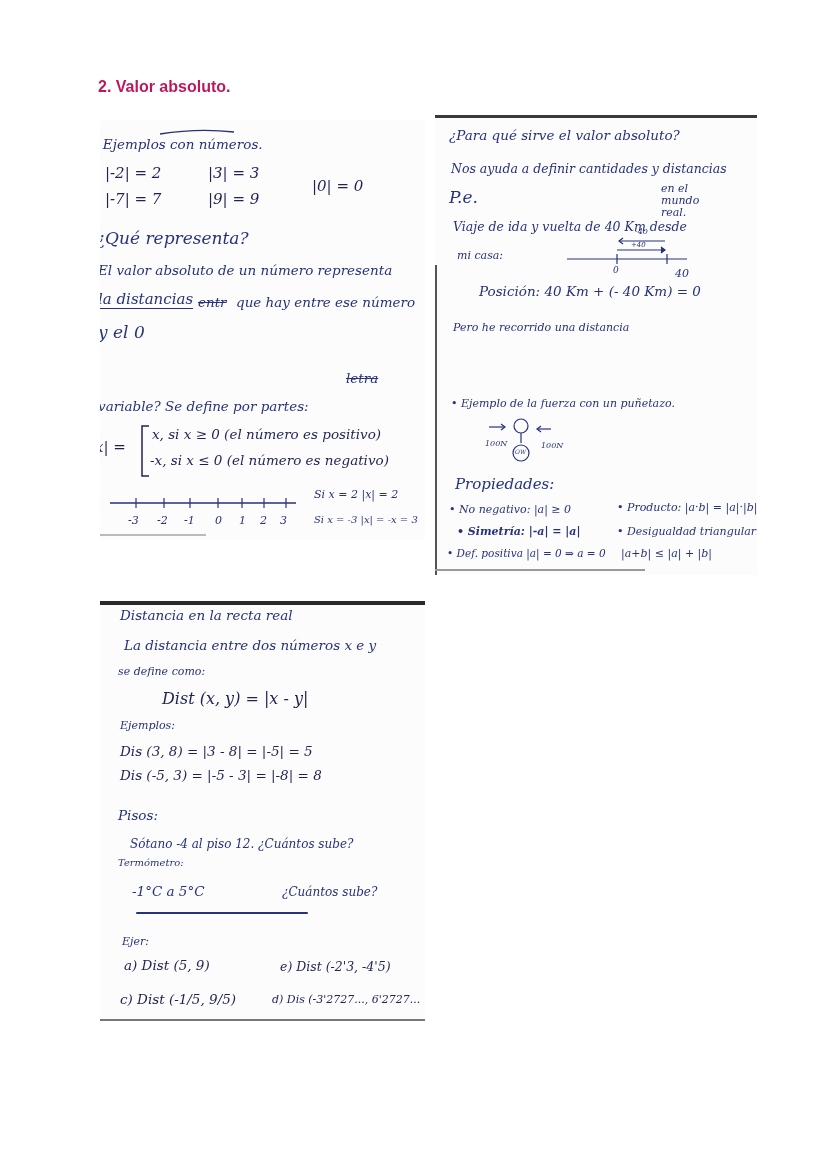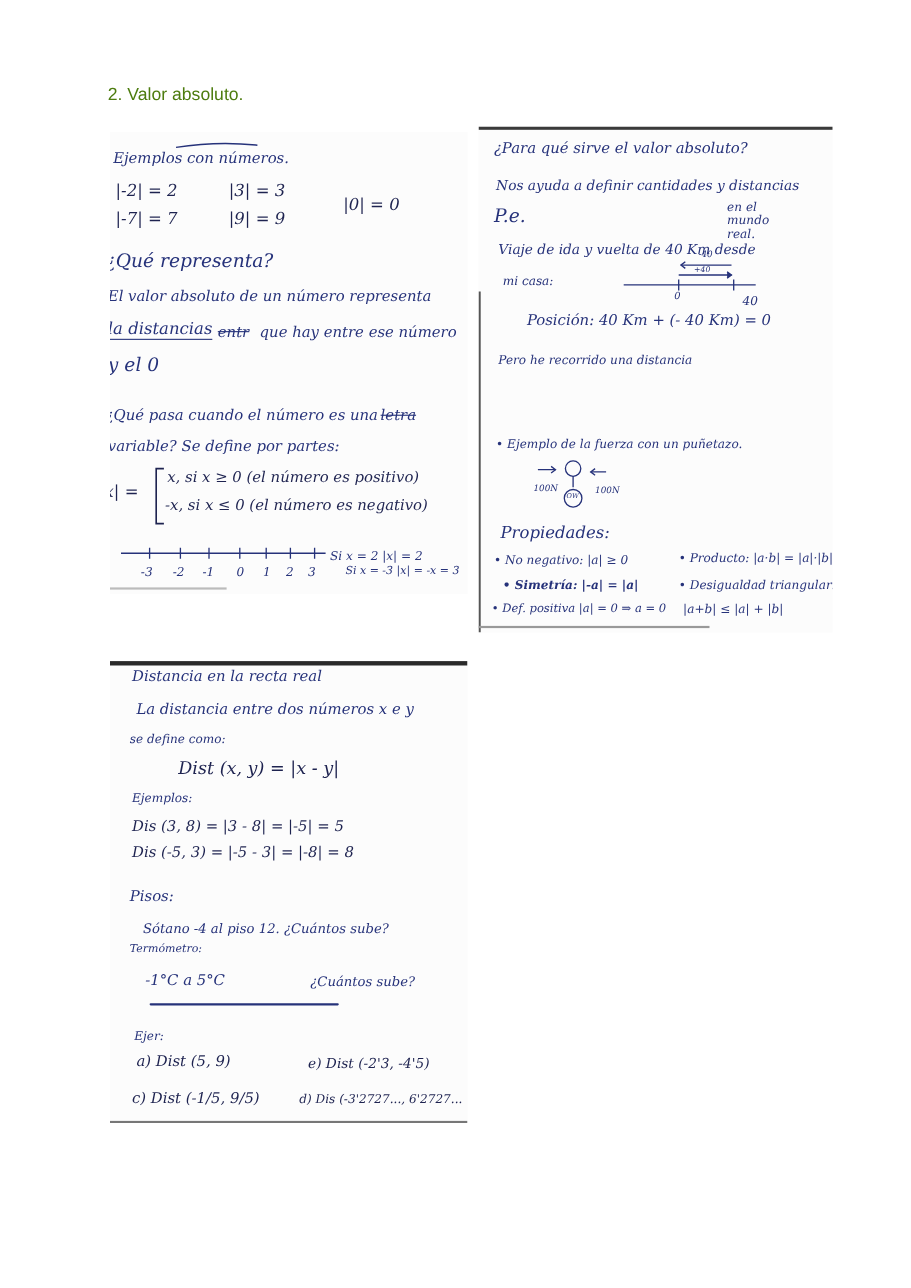--- a/index.html
+++ b/index.html
@@ -1,19 +1,19 @@
 <!DOCTYPE html>
 <html><head>
 <meta charset="utf-8">
 <style>
   html, body { margin: 0; padding: 0; background: #ffffff; }
   body { width: 828px; height: 1171px; position: relative; overflow: hidden;
          font-family: "Liberation Sans", sans-serif; }
   .section-title { position: absolute; left: 98px; top: 78px; font-size: 16px;
-                   color: #4d7c0f; font-family: "Liberation Sans", sans-serif; }
+                   color: #be185d; font-family: "Liberation Sans", sans-serif; font-weight: bold; }
   .panel { position: absolute; background: #fcfcfc; overflow: hidden; }
   .panel .topbar { position: absolute; left: 0; right: 0; top: 0; height: 3px; background: #3a3a3a; }
   .panel .bottombar { position: absolute; left: 0; right: 0; bottom: 0; height: 2px; background: #555; }
   .panel .leftbar { position: absolute; left: 0; top: 0; bottom: 0; width: 2px; background: #555; }
   .hw { position: absolute; white-space: nowrap; color: #26327a;
         font-family: "DejaVu Serif", serif; font-style: italic; }
   .hw.dark { color: #1e2350; }
   .hw.sm { font-size: 11px; }
   .hw.md { font-size: 13.5px; }
   .hw.lg { font-size: 15px; }
@@ -38,21 +38,20 @@
   <div class="hw lg dark" style="left:108px; top:70px;">|9| = 9</div>
   <div class="hw lg dark" style="left:212px; top:57px;">|0| = 0</div>
 
   <div class="hw xl" style="left:-4px; top:108px;">¿Qué representa?</div>
   <div class="hw md" style="left:-2px; top:142px;">El valor absoluto de un número representa</div>
   <div class="hw lg ul" style="left:-2px; top:170px;">la distancias</div>
   <div class="hw md strike" style="left:98px; top:174px;">entr</div>
   <div class="hw md" style="left:136px; top:174px;">que hay entre ese número</div>
   <div class="hw xl" style="left:-2px; top:202px;">y el 0</div>
 
-  <div class="hw md" style="left:-4px; top:250px;">¿Qué pasa cuando el número es una</div>
   <div class="hw md strike" style="left:246px; top:250px;">letra</div>
   <div class="hw md" style="left:-2px; top:278px;">variable?  Se define por partes:</div>
 
   <div class="hw lg dark" style="left:-10px; top:318px;">|x| =</div>
   <svg style="left:38px; top:304px;" width="14" height="54">
     <path d="M11 2 L4 2 L4 52 L11 52" stroke="#1e2350" stroke-width="1.5" fill="none"></path>
   </svg>
   <div class="hw md dark" style="left:52px; top:306px;">x,  si  x ≥ 0  (el número es positivo)</div>
   <div class="hw md dark" style="left:50px; top:332px;">-x,  si  x ≤ 0  (el número es negativo)</div>
 
@@ -66,21 +65,21 @@
     <line x1="156" y1="2" x2="156" y2="12" stroke="#26327a" stroke-width="1.2"></line>
     <line x1="178" y1="2" x2="178" y2="12" stroke="#26327a" stroke-width="1.2"></line>
   </svg>
   <div class="hw sm" style="left:28px; top:394px;">-3</div>
   <div class="hw sm" style="left:57px; top:394px;">-2</div>
   <div class="hw sm" style="left:84px; top:394px;">-1</div>
   <div class="hw sm" style="left:115px; top:394px;">0</div>
   <div class="hw sm" style="left:139px; top:394px;">1</div>
   <div class="hw sm" style="left:160px; top:394px;">2</div>
   <div class="hw sm" style="left:180px; top:394px;">3</div>
-  <div class="hw sm" style="left:200px; top:368px;margin-top:11px;">Si x = 2   |x| = 2</div>
+  <div class="hw sm" style="left:214px; top:368px;">Si x = 2   |x| = 2</div>
   <div class="hw sm" style="left:214px; top:394px; font-size:10px;">Si x = -3  |x| = -x = 3</div>
   <div style="position:absolute; left:-4px; top:414px; width:110px; height:2px; background:#bbb;"></div>
 </div>
 
 <div class="panel" style="left:435px; top:115px; width:322px; height:460px;">
   <div class="topbar" style="left:0; height:3px;"></div>
   <div class="leftbar" style="top:150px;"></div>
   <div class="hw md" style="left:14px; top:12px;">¿Para qué sirve el valor absoluto?</div>
   <div class="hw md" style="left:16px; top:46px; font-size:12.5px;">Nos ayuda a definir cantidades y distancias</div>
   <div class="hw sm" style="left:226px; top:68px; white-space:normal; width:60px; line-height:12px;">en el mundo real.</div>

